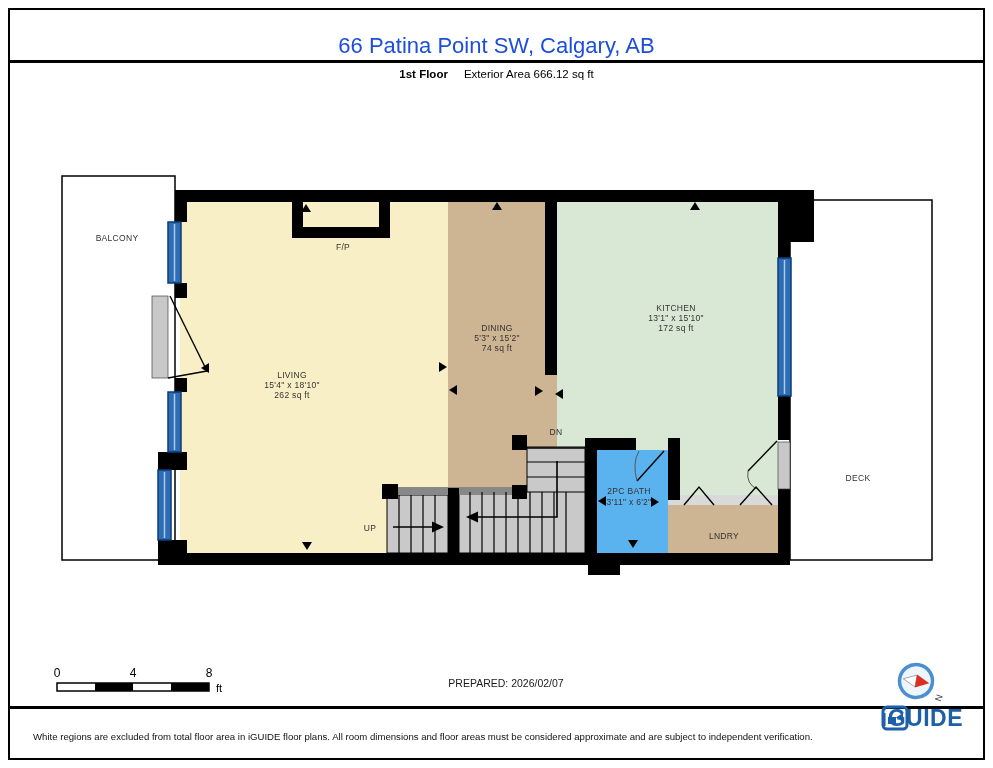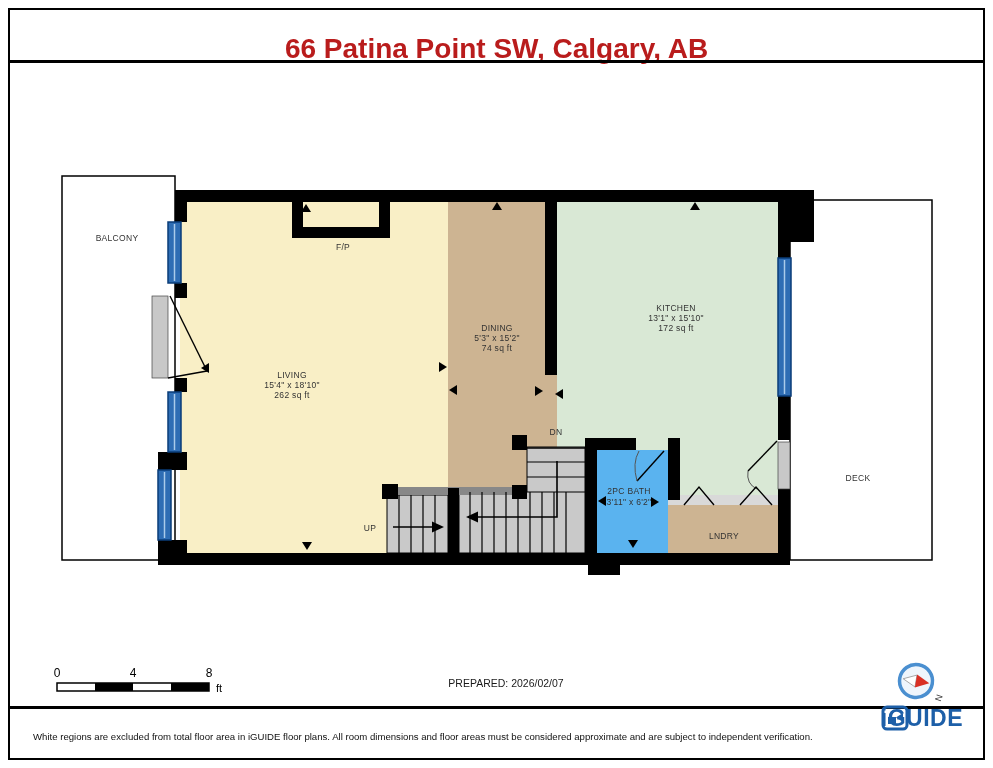--- a/index.html
+++ b/index.html
@@ -1,20 +1,20 @@
 <!DOCTYPE html>
 <html><head>
 <meta charset="utf-8">
 <style>
   html,body{margin:0;padding:0;background:#fff;}
   #page{position:relative;width:993px;height:768px;background:#fff;overflow:hidden;
         font-family:"Liberation Sans",sans-serif;}
   #border{position:absolute;left:8px;top:8px;right:8px;bottom:8px;border:2px solid #000;}
   #title{position:absolute;top:33px;left:0;width:100%;text-align:center;
-         font-size:28px;font-weight:bold;color:#b91c1c;}
+         font-size:22px;font-weight:normal;color:#1d4ed8;}
   #title-rule{position:absolute;top:60px;left:10px;right:10px;height:3px;background:#000;}
   #subtitle{position:absolute;top:68px;left:0;width:100%;display:flex;justify-content:center;
             gap:16px;font-size:11.5px;color:#000;}
   #subtitle .floor{font-weight:bold;}
   #footer-rule{position:absolute;top:706px;left:10px;right:10px;height:3px;background:#000;}
   #disclaimer{position:absolute;top:731px;left:33px;font-size:9.6px;color:#111;}
   #brand{position:absolute;top:705px;right:30px;display:flex;align-items:center;gap:6px;}
   #brand .word{font-size:23px;font-weight:bold;color:#1D5FA8;letter-spacing:.5px;}
   svg{position:absolute;left:0;top:0;}
   .wall{fill:#000;}
@@ -29,20 +29,24 @@
   .scale-num{font-family:"Liberation Sans",sans-serif;font-size:12px;fill:#000;text-anchor:middle;}
   .prepared{font-family:"Liberation Sans",sans-serif;font-size:10.5px;fill:#1a1a1a;text-anchor:middle;}
 </style>
 </head>
 <body>
 
 <div id="page">
   <div id="border"></div>
   <div id="title">66 Patina Point SW, Calgary, AB</div>
   <div id="title-rule"></div>
+  <div id="subtitle">
+    <span class="floor">1st Floor</span>
+    <span class="area">Exterior Area 666.12 sq ft</span>
+  </div>
 
   <svg width="993" height="768" viewBox="0 0 993 768">
 
     <g>
       <rect class="outline-white" x="62" y="176" width="113" height="384"></rect>
       <text class="rlabel" x="117" y="241">BALCONY</text>
     </g>
     <g>
       <rect class="outline-white" x="790" y="200" width="142" height="360"></rect>
       <text class="rlabel" x="858" y="481">DECK</text>

